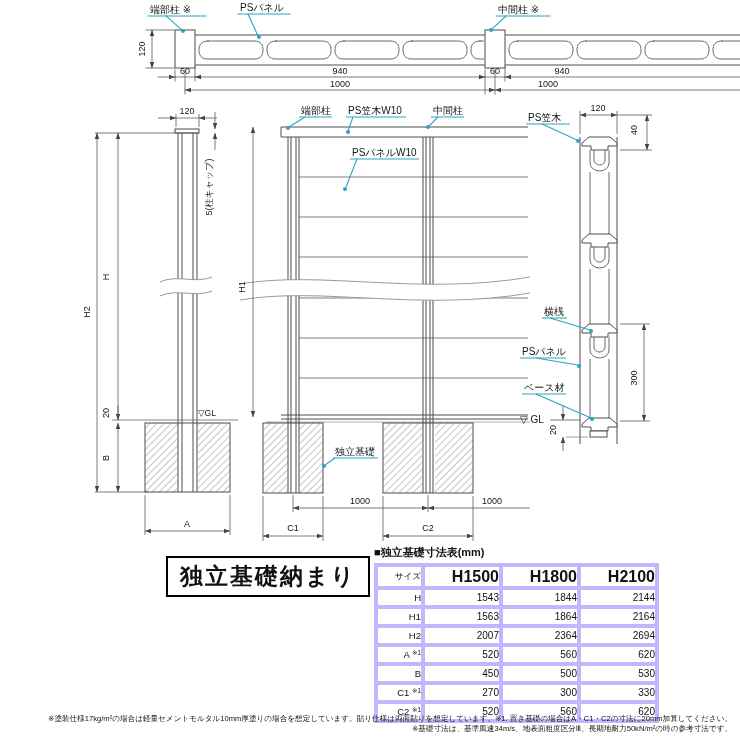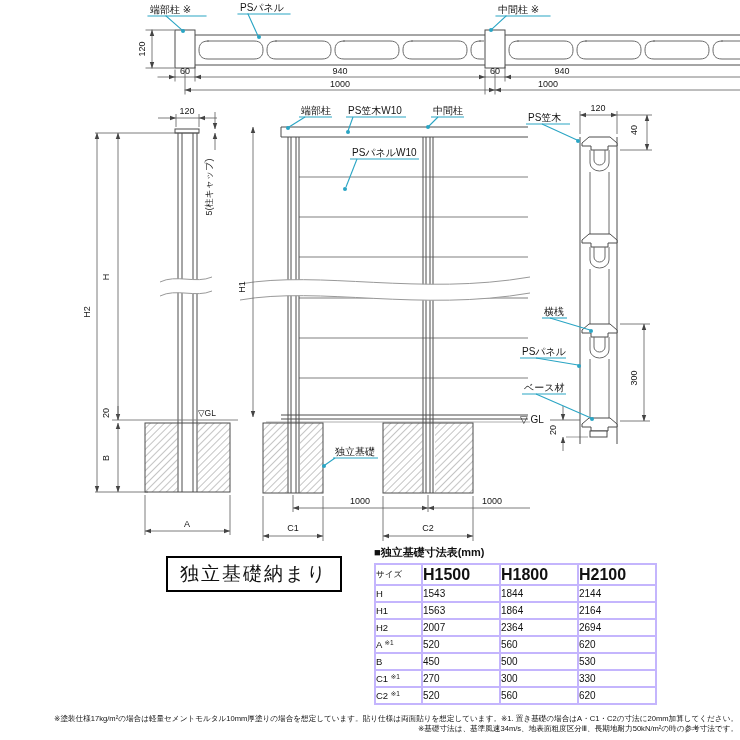--- a/index.html
+++ b/index.html
@@ -4,36 +4,36 @@
 <style>
   html,body{margin:0;padding:0;background:#fff;}
   #canvas{position:relative;width:740px;height:740px;background:#fff;overflow:hidden;
           font-family:"Liberation Sans","DejaVu Sans",sans-serif;color:#111;}
   svg text{font-family:"Liberation Sans","DejaVu Sans",sans-serif;fill:#151515;}
   .lbl{font-size:10px;}
   .dim{font-size:9px;}
   .sm{font-size:8.5px;}
   
   .title-box{position:absolute;left:166px;top:556px;border:2px solid #000;
-             padding:3px 12px;font-size:19px;font-weight:normal;letter-spacing:2px;background:#fff;}
+             padding:3px 12px;font-size:23px;font-weight:bold;letter-spacing:2px;background:#fff;}
   
   .tbl-wrap{position:absolute;left:374px;top:545px;width:258px;}
   .tbl-title{font-size:11px;font-weight:bold;margin-bottom:3px;}
   table{border-collapse:collapse;table-layout:fixed;width:281px;border:1.5px solid #888;}
-  th,td{border:2px solid #c4b5fd;text-align:left;padding:0;font-weight:normal;
+  th,td{border:4px solid #c4b5fd;text-align:right;padding:0;font-weight:normal;
         height:15px;font-size:10px;overflow:hidden;white-space:nowrap;}
   tr.hdr1 th{height:19px;}
   tr.hdr1 .size-h{font-size:16px;font-weight:bold;}
   tr.hdr1 .corner{font-size:8.5px;}
   tr.hdr2 th{height:16px;font-size:8px;font-weight:bold;border-bottom:2px solid #777;}
   td.rowlab{font-size:9.5px;}
   td.rowlab .note{font-size:6.5px;vertical-align:top;}
   col.c0{width:47px;} col.cx{width:39px;}
   
-  .fn{position:absolute;right:2px;font-size:7.6px;color:#111;white-space:nowrap;}
+  .fn{position:absolute;right:8px;font-size:7.6px;color:#111;white-space:nowrap;}
   .fn1{top:714px;} .fn2{top:724px;text-align:center;}
 </style>
 </head>
 <body>
 
 <div id="canvas">
 
 <svg width="740" height="545" viewBox="0 0 740 545">
   <defs>
     <marker id="ar" viewBox="0 0 10 10" refX="9.5" refY="5" markerWidth="8" markerHeight="8" orient="auto-start-reverse">

